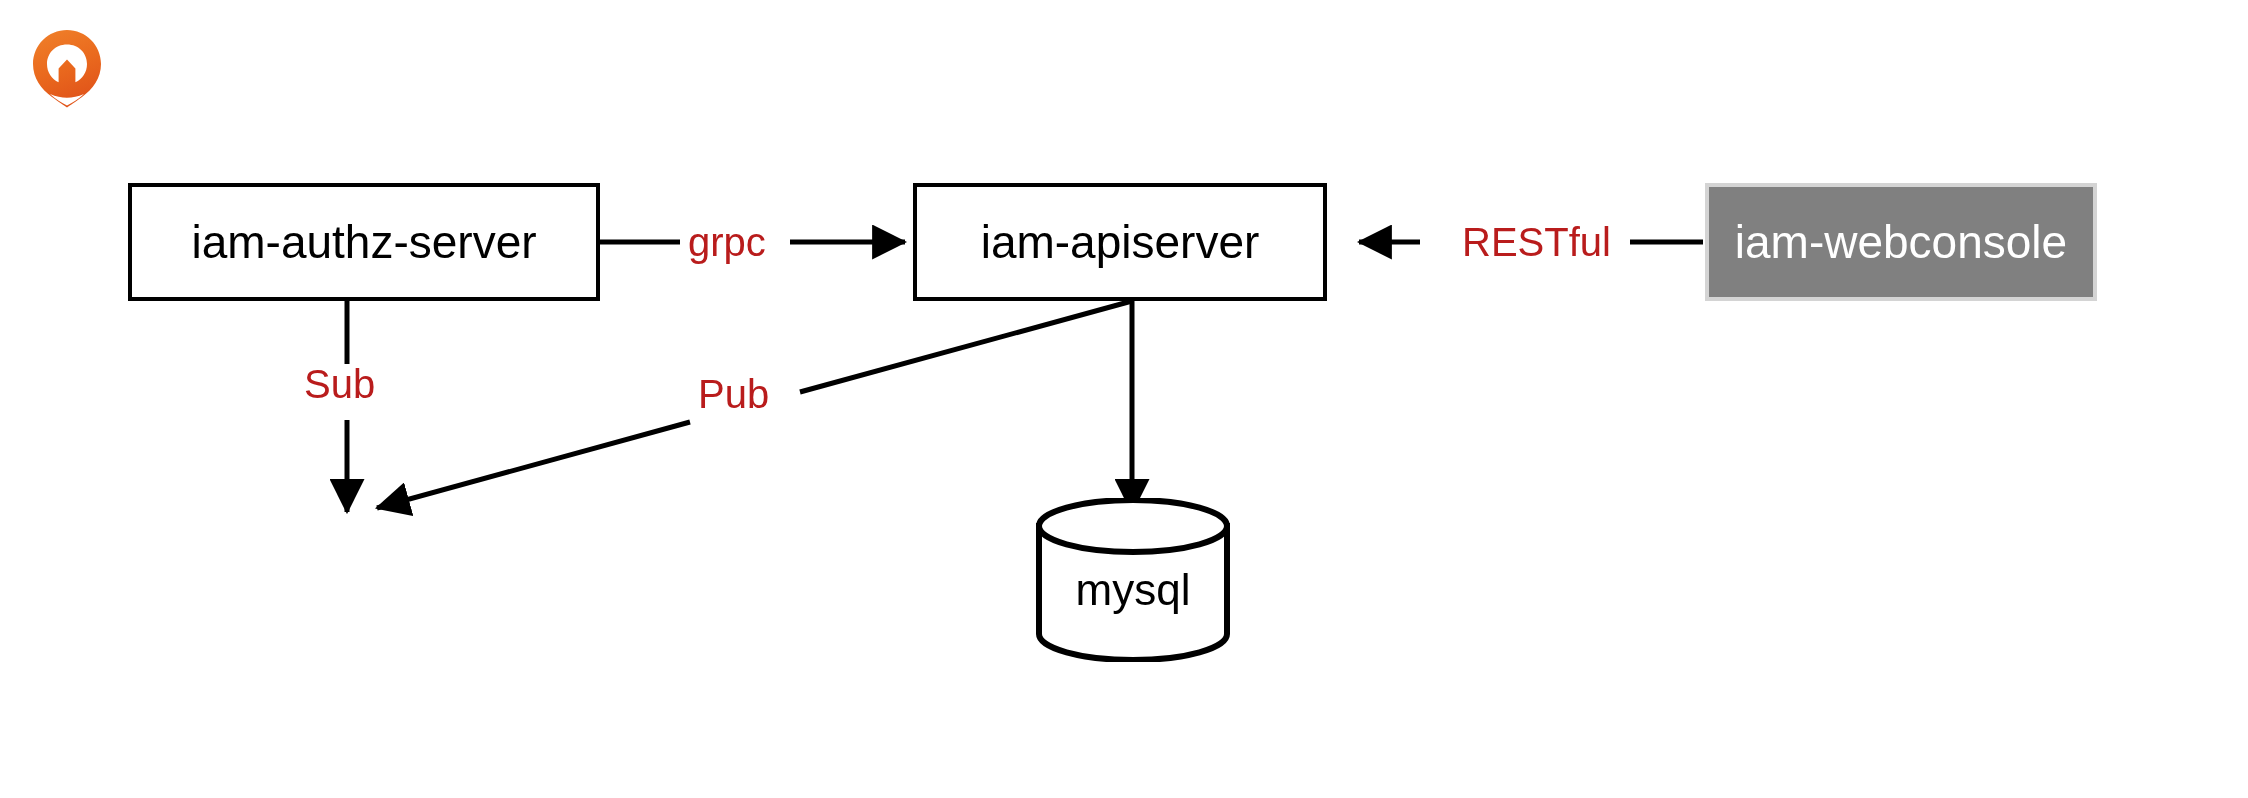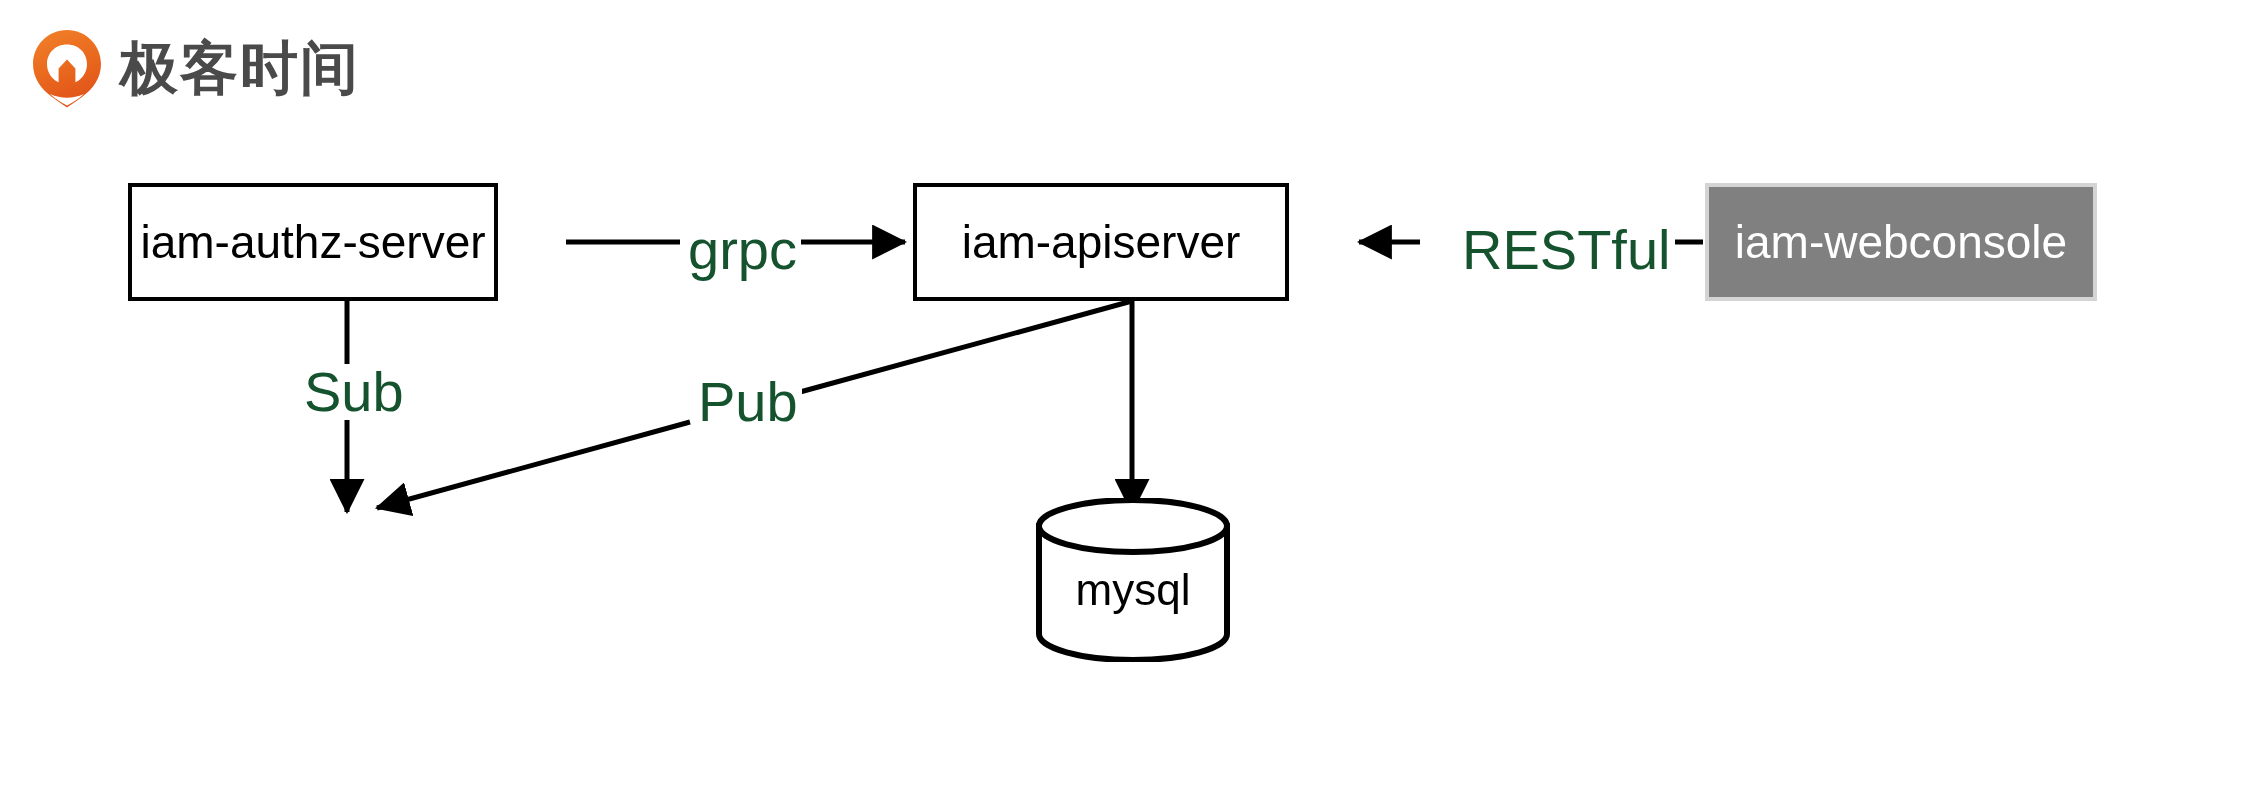--- a/index.html
+++ b/index.html
@@ -64,22 +64,22 @@
     justify-content: center;
     background: #ffffff;
     border: 4px solid #000000;
   }
   .node-box .node-label {
     font-size: 46px;
     line-height: 1;
     color: #000000;
     white-space: nowrap;
   }
-  #node-authz   { left: 128px;  top: 183px; width: 370px; height: 118px; }
-  #node-api     { left: 913px;  top: 183px; width: 376px; height: 118px; }
+  #node-authz   { left: 128px;  top: 183px; width: 472px; height: 118px; }
+  #node-api     { left: 913px;  top: 183px; width: 414px; height: 118px; }
   #node-console {
     left: 1705px; top: 183px; width: 392px; height: 118px;
     background: #808080;
     border: 4px solid #d4d4d4;
   }
   #node-console .node-label { color: #ffffff; }
 
   
   .cyl {
     position: absolute;
@@ -99,23 +99,23 @@
     color: #000000;
     white-space: nowrap;
     pointer-events: none;
   }
   #node-redis { left: 250px;  top: 498px; }
   #node-mysql { left: 1035px; top: 498px; }
 
   
   .edge-label {
     position: absolute;
-    font-size: 56px;
-    line-height: 1;
-    color: #14532d;
+    font-size: 40px;
+    line-height: 1;
+    color: #b91c1c;
     background: #ffffff;
     padding: 0 4px;
     white-space: nowrap;
   }
   #label-grpc    { left: 684px;  top: 222px; }
   #label-restful { left: 1424px; top: 222px; margin-left: 34px; }
   #label-sub     { left: 300px;  top: 364px; }
   #label-pub     { left: 694px;  top: 374px; }
 </style>
 </head>
@@ -132,21 +132,20 @@
           <stop offset="100%" stop-color="#e1551a"></stop>
         </linearGradient>
       </defs>
 
       <path d="M39 2 C20.2 2 5 17.2 5 36 C5 50 13 61 24 69 C31 74.2 35.5 77 39 79.5 C42.5 77 47 74.2 54 69 C65 61 73 50 73 36 C73 17.2 57.8 2 39 2 Z" fill="url(#gt-grad)"></path>
 
       <path d="M39 16.5 C27.2 16.5 19 25.2 19 36 C19 44.3 23.6 51.2 30.6 54.2 L30.6 40.6 L39 31.5 L47.4 40.6 L47.4 54.2 C54.4 51.2 59 44.3 59 36 C59 25.2 50.8 16.5 39 16.5 Z" fill="#ffffff"></path>
 
       <path d="M22 66 C28 71.5 33.5 74.5 39 77.5 C44.5 74.5 50 71.5 56 66 C50 68.6 44.6 69.8 39 69.8 C33.4 69.8 28 68.6 22 66 Z" fill="#ffffff"></path>
     </svg>
-    <div id="brand-name">极客时间</div>
   </div>
 
   <svg id="diagram" viewBox="0 0 2248 798" aria-hidden="true">
     <defs>
       <marker id="arrow" viewBox="0 0 10 10" refX="9.4" refY="5" markerWidth="7" markerHeight="7" orient="auto-start-reverse">
         <path d="M 0 0 L 10 5 L 0 10 z" fill="#000000"></path>
       </marker>
     </defs>
 
       apiserver : horizontal, arrow at right --&gt;

